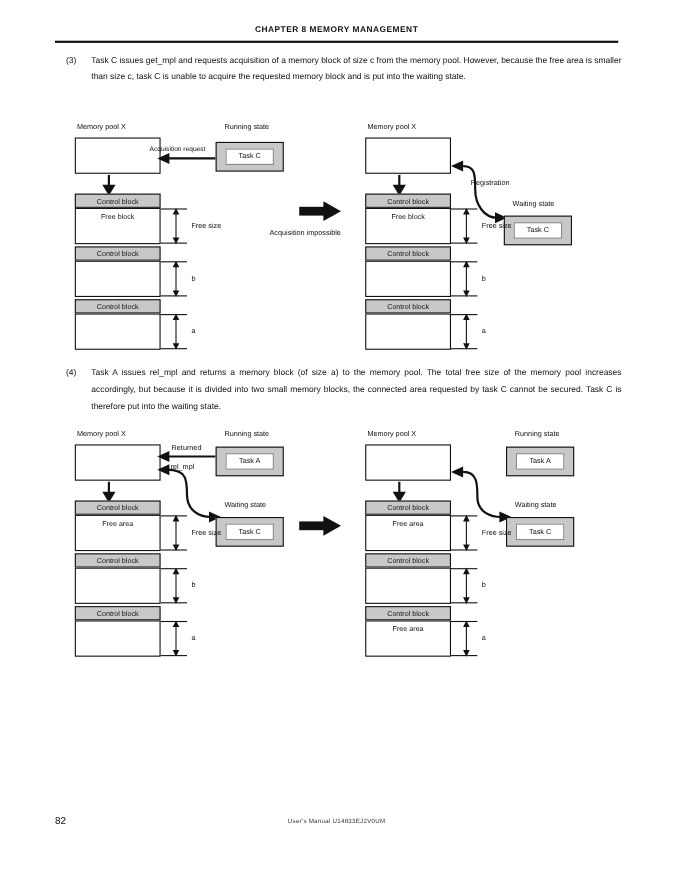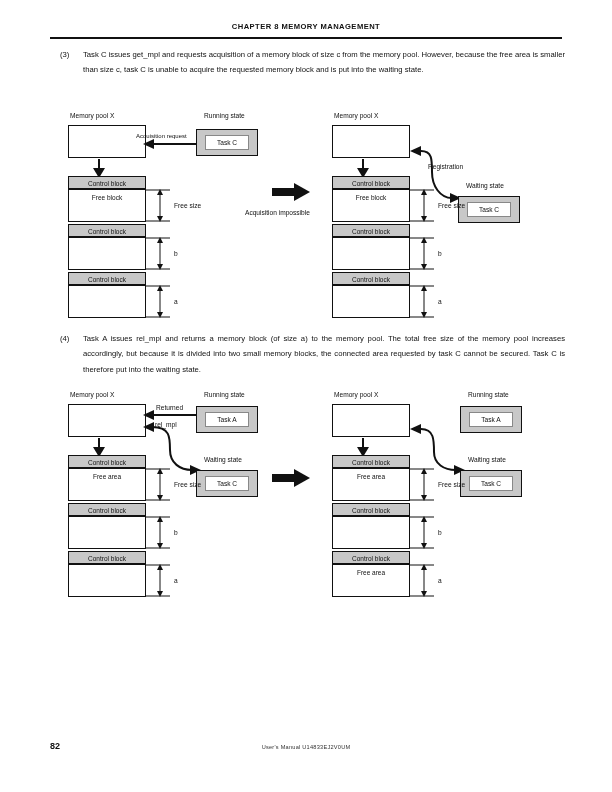--- a/index.html
+++ b/index.html
@@ -29,21 +29,21 @@
   }
 
   
   .para{position:absolute;font-size:7.7px;line-height:15.4px;}
   .para .num{position:absolute;left:0;top:0;}
   .para .txt{display:block;margin-left:23px;text-align:justify;}
   #para3{left:60px;top:47px;width:505px;}
   #para4{left:60px;top:331px;width:505px;}
 
   
-  .pg-num{position:absolute;left:50px;top:741px;font-size:9px;font-weight:bold;}
+  .pg-num{position:absolute;left:50px;top:741px;font-size:9px;font-weight:normal;}
   .footer-txt{position:absolute;left:0;top:744px;width:612px;text-align:center;
     font-size:5.6px;color:#333;letter-spacing:.25px;}
 
   
   .dg{position:absolute;}
   .cap{position:absolute;font-size:6.6px;white-space:nowrap;}
   .lbl{position:absolute;font-size:6.6px;white-space:nowrap;}
 
   .poolbox{position:absolute;border:1px solid #111;background:#fff;box-sizing:border-box;}
 

